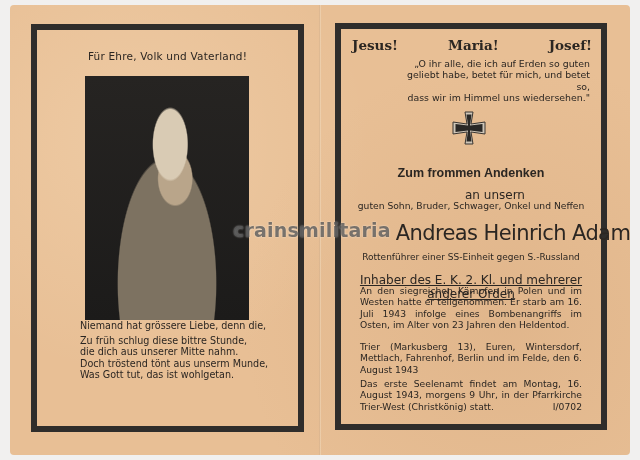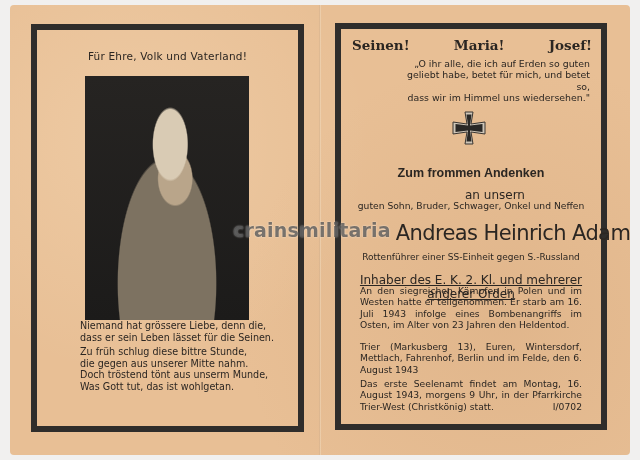--- a/index.html
+++ b/index.html
@@ -51,29 +51,29 @@
 <div class="paper"></div>
 <div class="fold"></div>
 
 <div class="frame left"></div>
 <div class="frame right"></div>
 
 <div class="motto">Für Ehre, Volk und Vaterland!</div>
 <div class="photo"></div>
 <div class="verse">
   <p><span>Niemand hat grössere Liebe, denn die,</span><br>
-     <span>dass er sein Leben lässet für die Seinen.</span></p>
+     </p>
   <p><span>Zu früh schlug diese bittre Stunde,</span><br>
-     <span>die gegen aus unserer Mitte nahm.</span><br>
+     <span>die dich aus unserer Mitte nahm.</span><br>
      <span>Doch tröstend tönt aus unserm Munde,</span><br>
      <span>Was Gott tut, das ist wohlgetan.</span></p>
 </div>
 
 <div class="names">
-  <span>Seinen!</span>
+  <span>Jesus!</span>
   <span>Maria!</span>
   <span>Josef!</span>
 </div>
 <div class="quote">
   <span>„O ihr alle, die ich auf Erden so guten</span><br>
   <span>geliebt habe, betet für mich, und betet so,</span><br>
   <span>dass wir im Himmel uns wiedersehen."</span>
 </div>
 
 <svg class="cross" viewBox="0 0 34 34">

